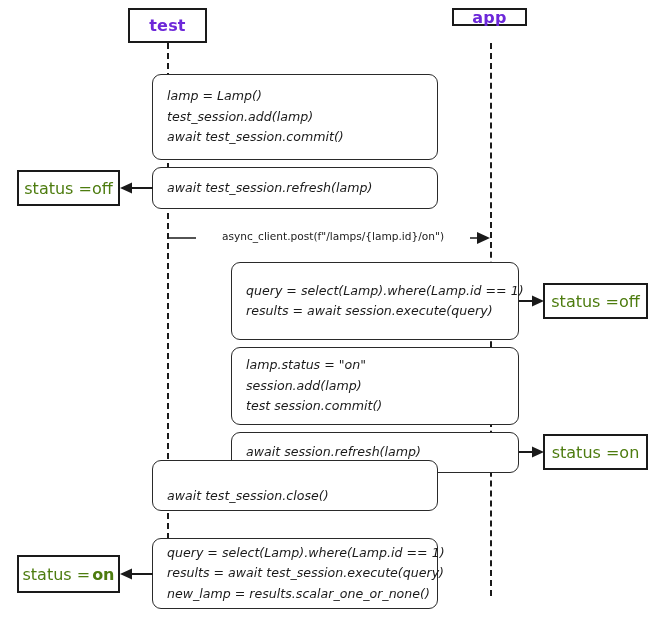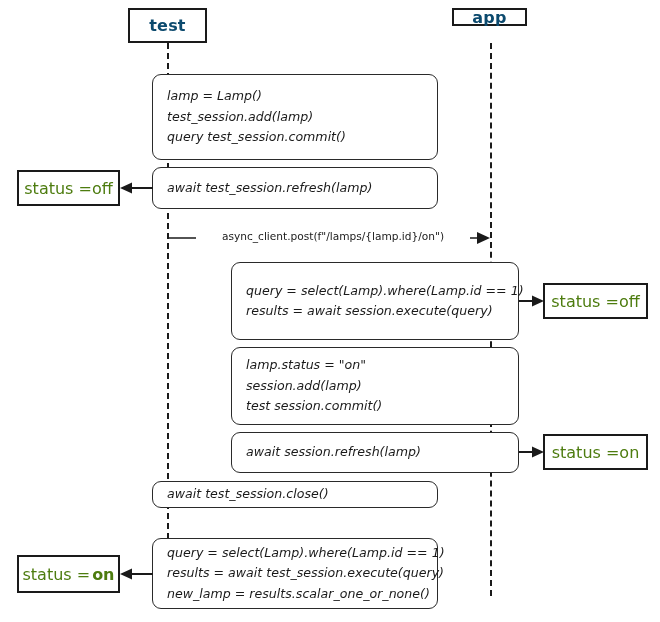--- a/index.html
+++ b/index.html
@@ -22,21 +22,21 @@
   .participant {
     position: absolute;
     box-sizing: border-box;
     border: 2px solid #1a1a1a;
     background: #ffffff;
     display: flex;
     align-items: center;
     justify-content: center;
     font-weight: bold;
     font-size: 16px;
-    color: #0c4a6e;
+    color: #6d28d9;
     letter-spacing: 0.2px;
   }
 
   
   .lifeline {
     position: absolute;
     width: 0;
     border-left: 2px dashed #1a1a1a;
   }
 
@@ -109,21 +109,21 @@
 
   <div class="participant" style="left:452px; top:8px; width:75px; height:18px;">app</div>
 
   <div class="lifeline" style="left:167px; top:43px; height:566px;"></div>
 
   <div class="lifeline" style="left:490px; top:43px; height:553px;"></div>
 
   <div class="codebox" style="left:152px; top:74px; width:286px; height:86px;">
     <span class="line">lamp = Lamp()</span>
     <span class="line">test_session.add(lamp)</span>
-    <span class="line">query test_session.commit()</span>
+    <span class="line">await test_session.commit()</span>
   </div>
 
   <div class="codebox" style="left:152px; top:167px; width:286px; height:42px;">
     <span class="line">await test_session.refresh(lamp)</span>
   </div>
 
   <div class="statebox" style="left:17px; top:170px; width:103px; height:36px;">
     <span>status = </span>
       <span>off</span>
   </div>
@@ -175,21 +175,21 @@
       <span>on</span>
   </div>
 
   <div class="arrow" style="left:519px; top:444px; width:26px; height:16px;">
     <svg width="26" height="16" viewBox="0 0 26 16">
       <line x1="0" y1="8" x2="16" y2="8" stroke="#1a1a1a" stroke-width="2"></line>
       <polygon points="25,8 13,2.5 13,13.5" fill="#1a1a1a"></polygon>
     </svg>
   </div>
 
-  <div class="codebox" style="left:152px; top:481px; width:286px; height:27px;">
+  <div class="codebox" style="left:152px; top:460px; width:286px; height:51px;justify-content:flex-end;">
     <span class="line">await test_session.close()</span>
   </div>
 
   <div class="codebox" style="left:152px; top:538px; width:286px; height:71px;">
     <span class="line">query = select(Lamp).where(Lamp.id == 1)</span>
     <span class="line">results = await test_session.execute(query)</span>
     <span class="line">new_lamp = results.scalar_one_or_none()</span>
   </div>
 
   <div class="statebox" style="left:17px; top:555px; width:103px; height:38px;">

